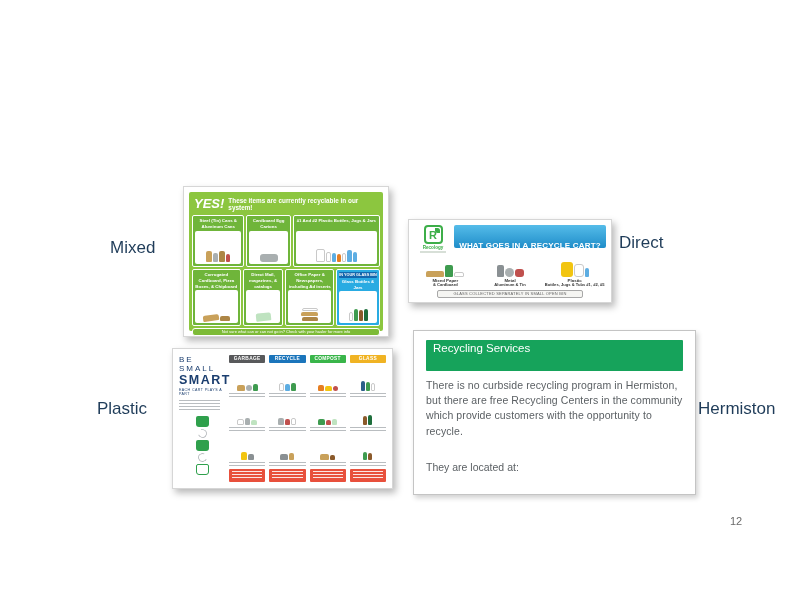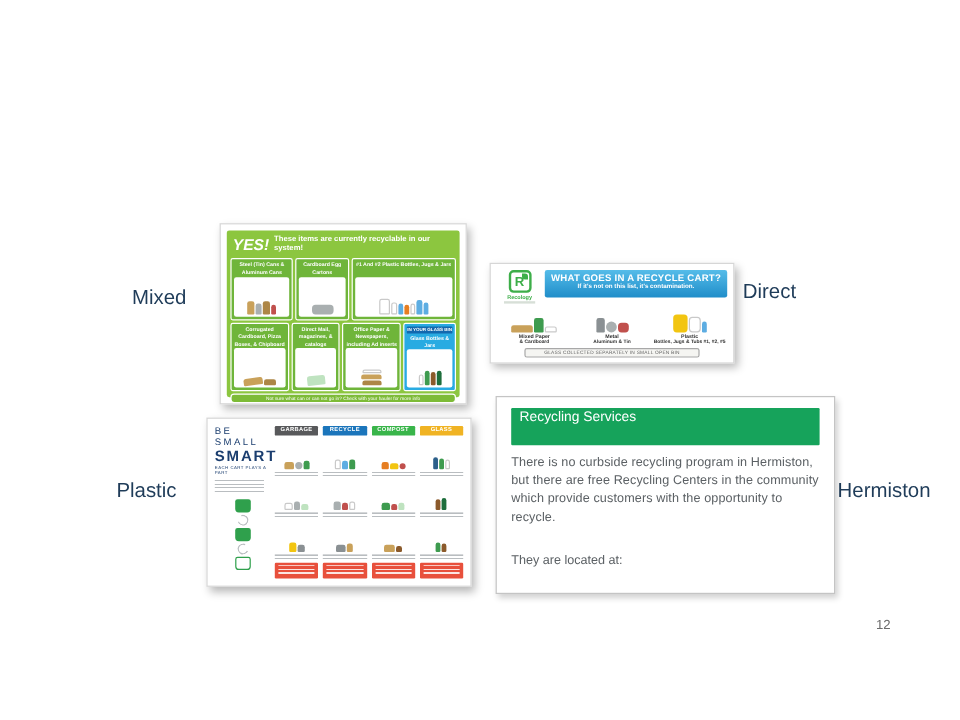--- a/index.html
+++ b/index.html
@@ -18,21 +18,21 @@
   .lbl-hermiston{ left:698px; top:399px; }
 
   .page-number { position:absolute; left:730px; top:515px; font-size:11px; color:#6b6b6b; }
 
   .card { position:absolute; background:#fff; border:1px solid #d6d6d6;
           box-shadow:3px 4px 7px rgba(0,0,0,.28); }
 
   
   .eugene-card { left:183px; top:186px; width:206px; height:151px; }
   .eu-panel { position:absolute; inset:5px; background:#8CC63F; border-radius:2px; padding:3px; }
-  .eu-header { display:flex; align-items:flex-start; gap:4px; padding:1px 2px 2px; }
+  .eu-header { display:flex; align-items:flex-end; gap:4px; padding:1px 2px 2px; }
   .eu-yes { font-style:italic; font-weight:bold; color:#fff; font-size:13px; }
   .eu-headline { color:#fff; font-size:6.4px; font-weight:bold; }
   .eu-row { display:flex; gap:2px; margin-top:2px; }
   .eu-row1 { height:52px; } .eu-row2 { height:57px; }
   .ecell { background:#6FB53A; border:1px solid #fff; border-radius:2px;
            display:flex; flex-direction:column; padding:2px; flex-basis:0; }
   .ecell .lbl { color:#fff; font-size:4.4px; font-weight:bold; text-align:center;
                 line-height:1.35; min-height:13px; }
   .ecell .img { background:#fff; border-radius:2px; flex:1; display:flex;
                 align-items:flex-end; justify-content:center; gap:1px; padding:2px; }
@@ -48,21 +48,21 @@
   .rec-logo { position:absolute; left:6px; top:5px; width:36px; text-align:center; }
   .rec-r { width:19px; height:19px; margin:0 auto; border:2px solid #3DAE49; border-radius:4px;
            color:#3DAE49; font-weight:bold; font-size:11px; line-height:16px; position:relative; }
   .rec-r::after { content:''; position:absolute; right:1px; top:1px; width:5px; height:5px;
                   background:#3DAE49; border-radius:0 50% 0 50%; }
   .rec-name { color:#3DAE49; font-size:4.6px; font-weight:bold; margin-top:1px; }
   .rec-rule { height:2px; background:#d7dfd7; margin:1px 5px 0; }
   .ash-banner { position:absolute; left:45px; top:5px; right:5px; height:23px;
                 background:linear-gradient(180deg,#55BCE9,#1F8DC9); border-radius:2px;
                 text-align:center; color:#fff; }
-  .ash-title { font-size:8px; font-weight:bold; margin-top:2px; letter-spacing:.2px; }
+  .ash-title { font-size:8px; font-weight:bold; margin-top:16px; letter-spacing:.2px; }
   .ash-sub { font-size:5.2px; font-weight:bold; }
   .ash-items { position:absolute; left:4px; top:30px; right:4px; height:38px; display:flex; }
   .ash-g { flex:1; display:flex; flex-direction:column; align-items:center; justify-content:flex-end; }
   .ash-img { display:flex; align-items:flex-end; gap:1px; height:22px; margin-bottom:1px; }
   .ash-n { font-size:4.4px; font-weight:bold; color:#333; text-align:center; line-height:1.25; }
   .ash-d { font-size:4.1px; font-weight:bold; color:#333; text-align:center; line-height:1.2; }
   .ash-foot { position:absolute; left:28px; right:28px; bottom:4px; height:8px;
               border:1px solid #a8a8a8; border-radius:2px; background:#f5f5f2; color:#666;
               font-size:4px; text-align:center; line-height:6px; letter-spacing:.2px; }
 

